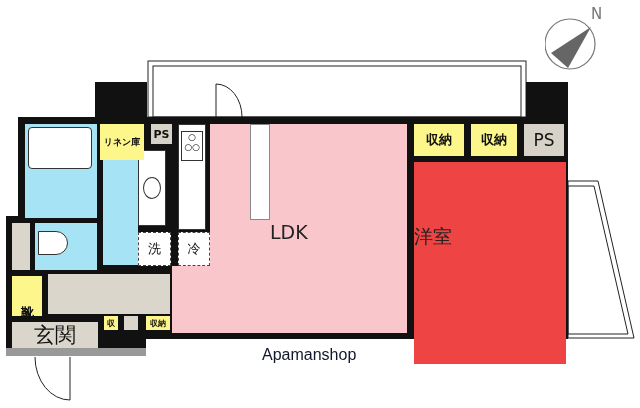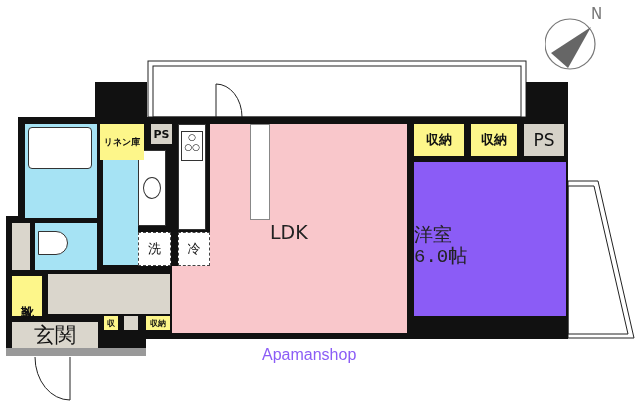--- a/index.html
+++ b/index.html
@@ -61,24 +61,23 @@
 <div class="abs" style="left:210px;top:124px;width:197px;height:209px;background:#f9c7cb;">
   <div class="abs" style="left:40px;top:0px;width:20px;height:96px;background:#fff;border:1px solid #888;"></div>
   <div class="abs room-text" style="left:60px;top:98px;width:140px;">
     <div>LDK</div>
   </div>
 </div>
 <div class="abs" style="left:172px;top:266px;width:38px;height:67px;background:#f9c7cb;"></div>
 
 <div class="abs" style="left:48px;top:274px;width:122px;height:40px;background:#dad6cc;"></div>
 
-<div class="abs" style="left:414px;top:162px;width:152px;height:154px;background:#8b5cf6;font-family:Liberation Mono, monospace;">
+<div class="abs" style="left:414px;top:162px;width:152px;height:202px;background:#ef4444;">
   <div class="abs room-text" style="left:0;top:64px;width:140px;">
     <div>洋室</div>
-    <div>6.0帖</div>
   </div>
 </div>
 <div class="abs lbl" style="left:414px;top:124px;width:50px;height:32px;background:#fdf68a;font-size:13px;">収納</div>
 <div class="abs lbl" style="left:471px;top:124px;width:46px;height:32px;background:#fdf68a;font-size:13px;">収納</div>
 <div class="abs lbl" style="left:524px;top:124px;width:40px;height:32px;background:#d6d2c8;font-weight:normal;font-size:17px;">PS</div>
 
 <div class="abs lbl" style="left:12px;top:276px;width:30px;height:40px;background:#fdf68a;font-size:13px;writing-mode:vertical-rl;">靴入</div>
 <div class="abs lbl" style="left:12px;top:322px;width:86px;height:26px;background:#dad6cc;font-weight:normal;font-size:21px;font-family:Liberation Serif, serif;">玄関</div>
 <div class="abs" style="left:6px;top:348px;width:140px;height:8px;background:#999;"></div>
 <div class="abs lbl" style="left:104px;top:316px;width:14px;height:14px;background:#fdf68a;font-size:8px;">収</div>
@@ -86,13 +85,13 @@
 <div class="abs lbl" style="left:146px;top:316px;width:24px;height:14px;background:#fdf68a;font-size:8px;">収納</div>
 
 <div class="abs" style="left:545px;top:17px;width:62px;height:54px;">
   <svg width="62" height="54">
     <circle cx="25" cy="27" r="25" fill="#fff" stroke="#777" stroke-width="1.2"></circle>
     <polygon points="46,10 6,36 23,51" fill="#666"></polygon>
   </svg>
   <div class="abs" style="left:46px;top:-12px;font-size:15px;color:#777;">N</div>
 </div>
 
-<div class="abs" style="left:262px;top:346px;font-size:16px;color:#8b5cf6;font-family:'Liberation Sans',sans-serif;">Apamanshop</div>
+<div class="abs" style="left:262px;top:346px;font-size:16px;color:#0f172a;font-family:'Liberation Sans',sans-serif;">Apamanshop</div>
 
 </body></html>

